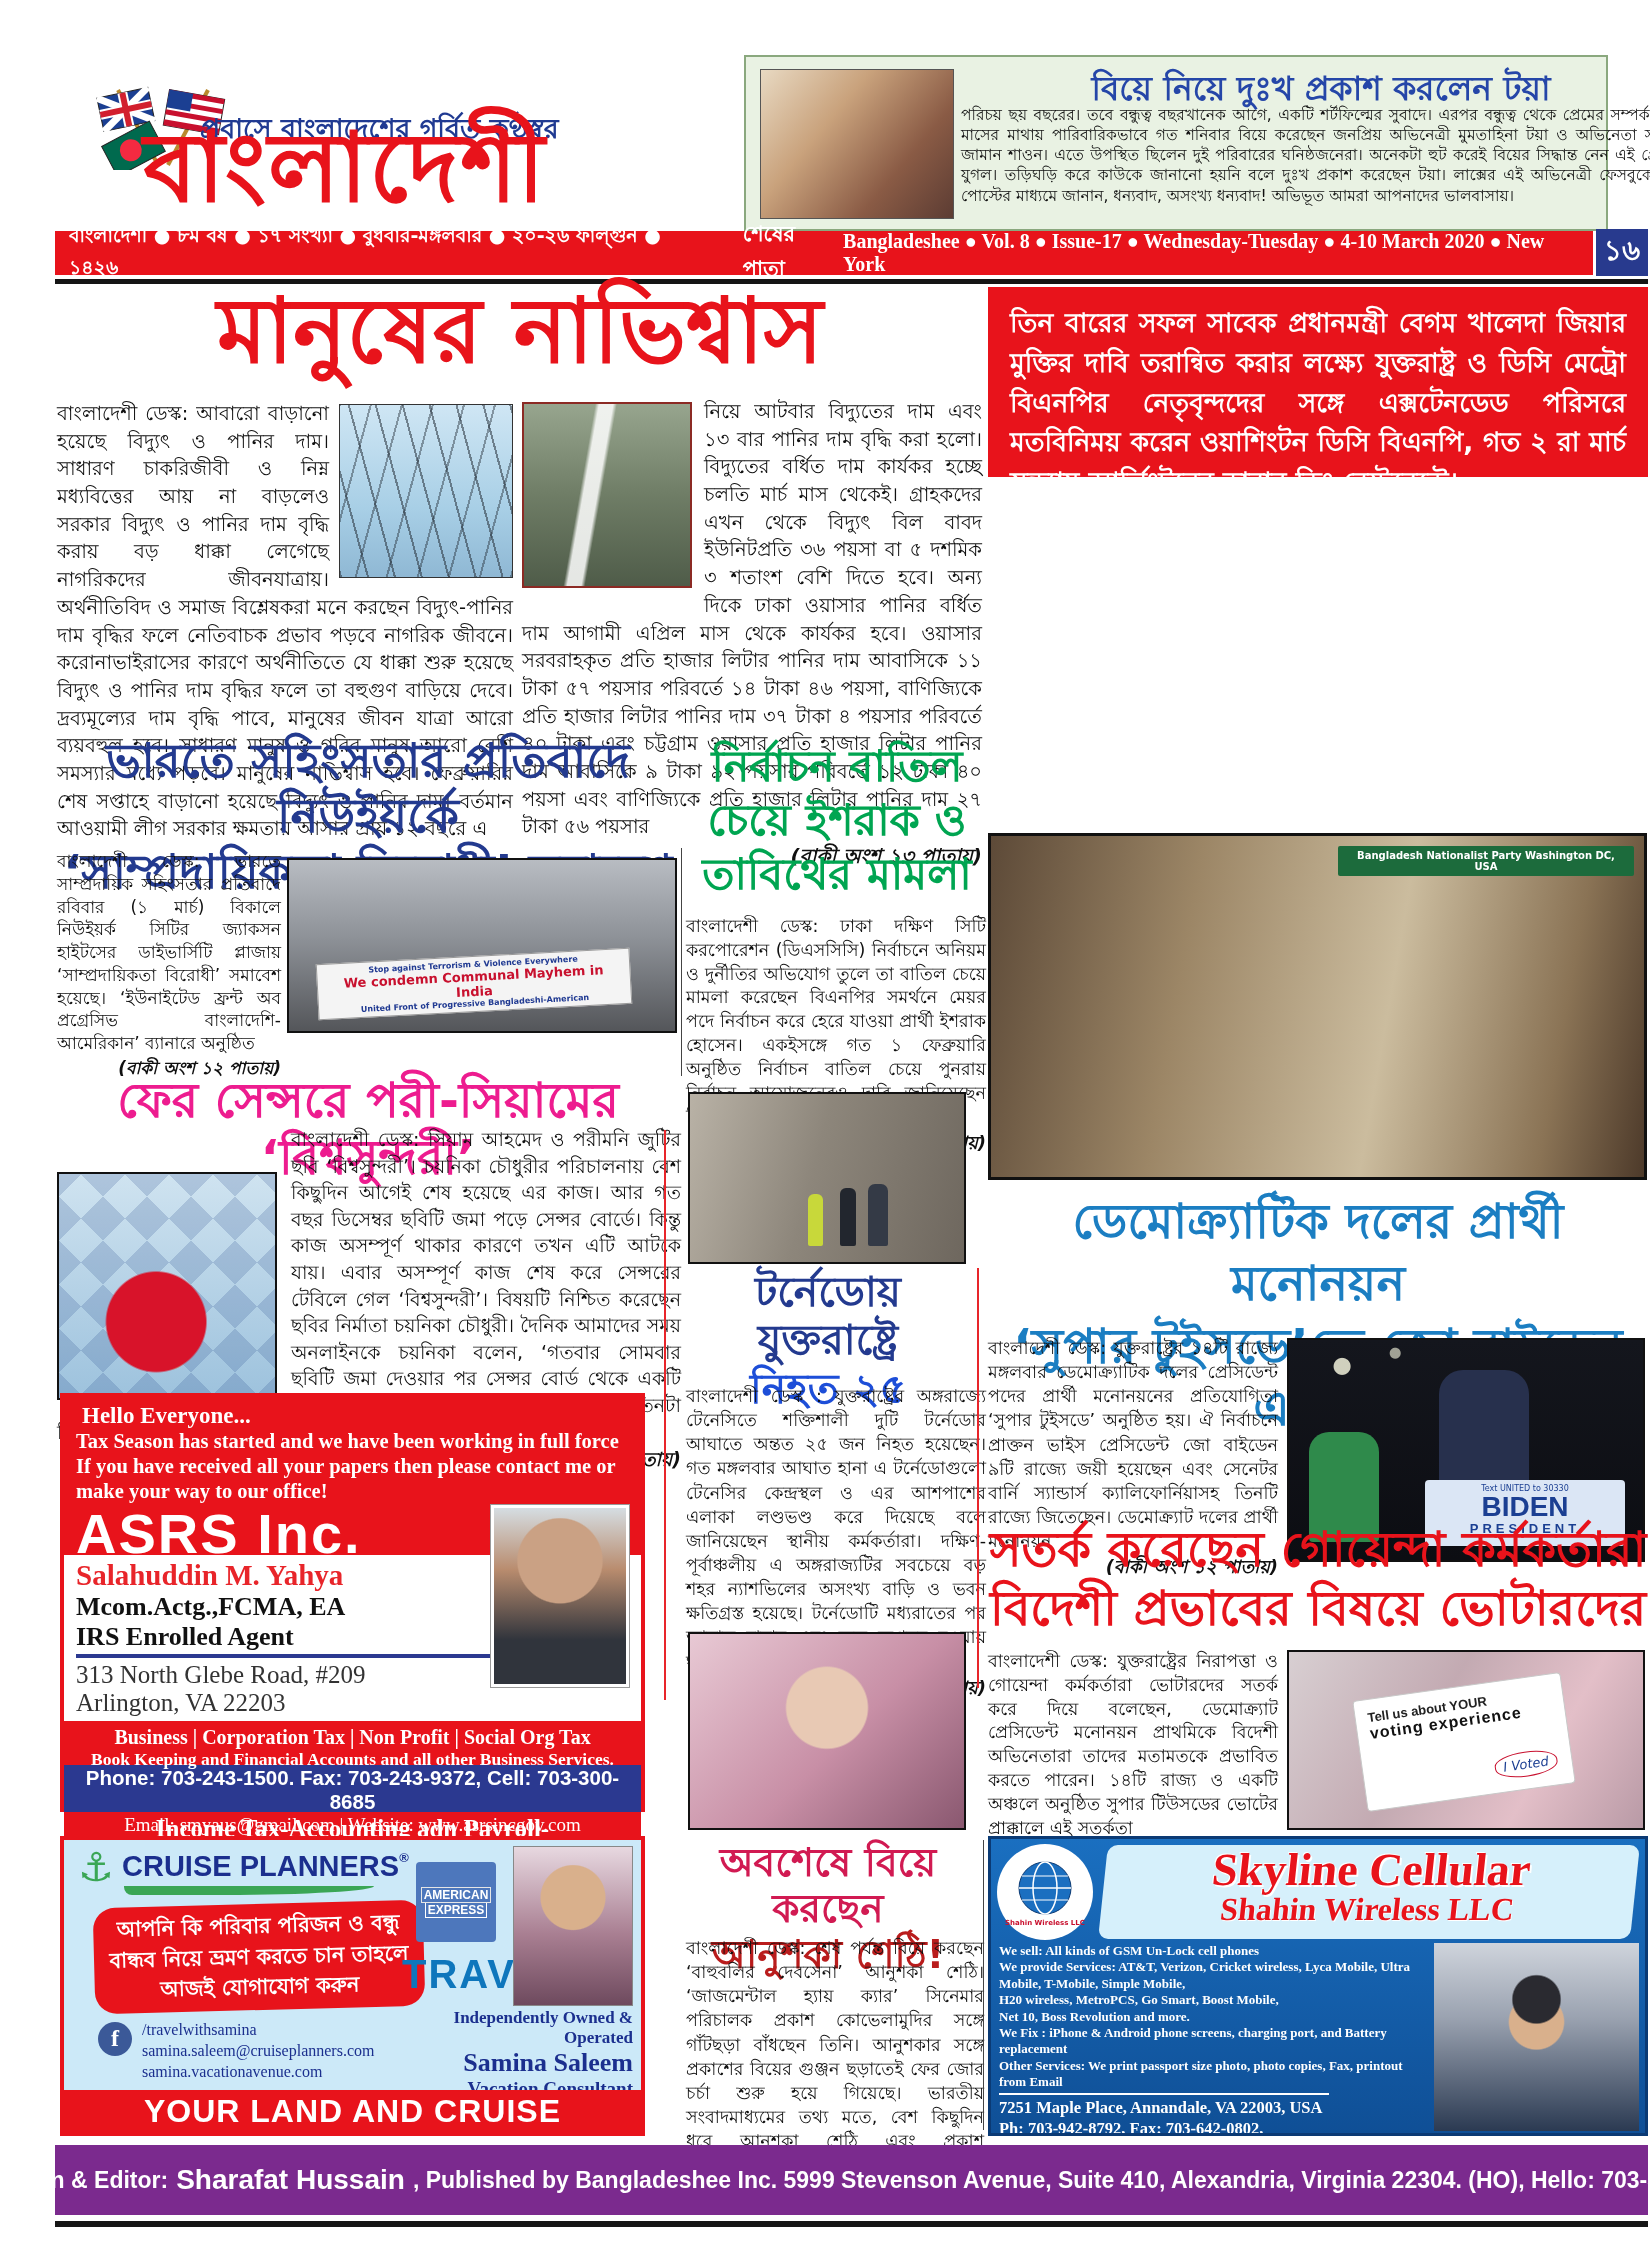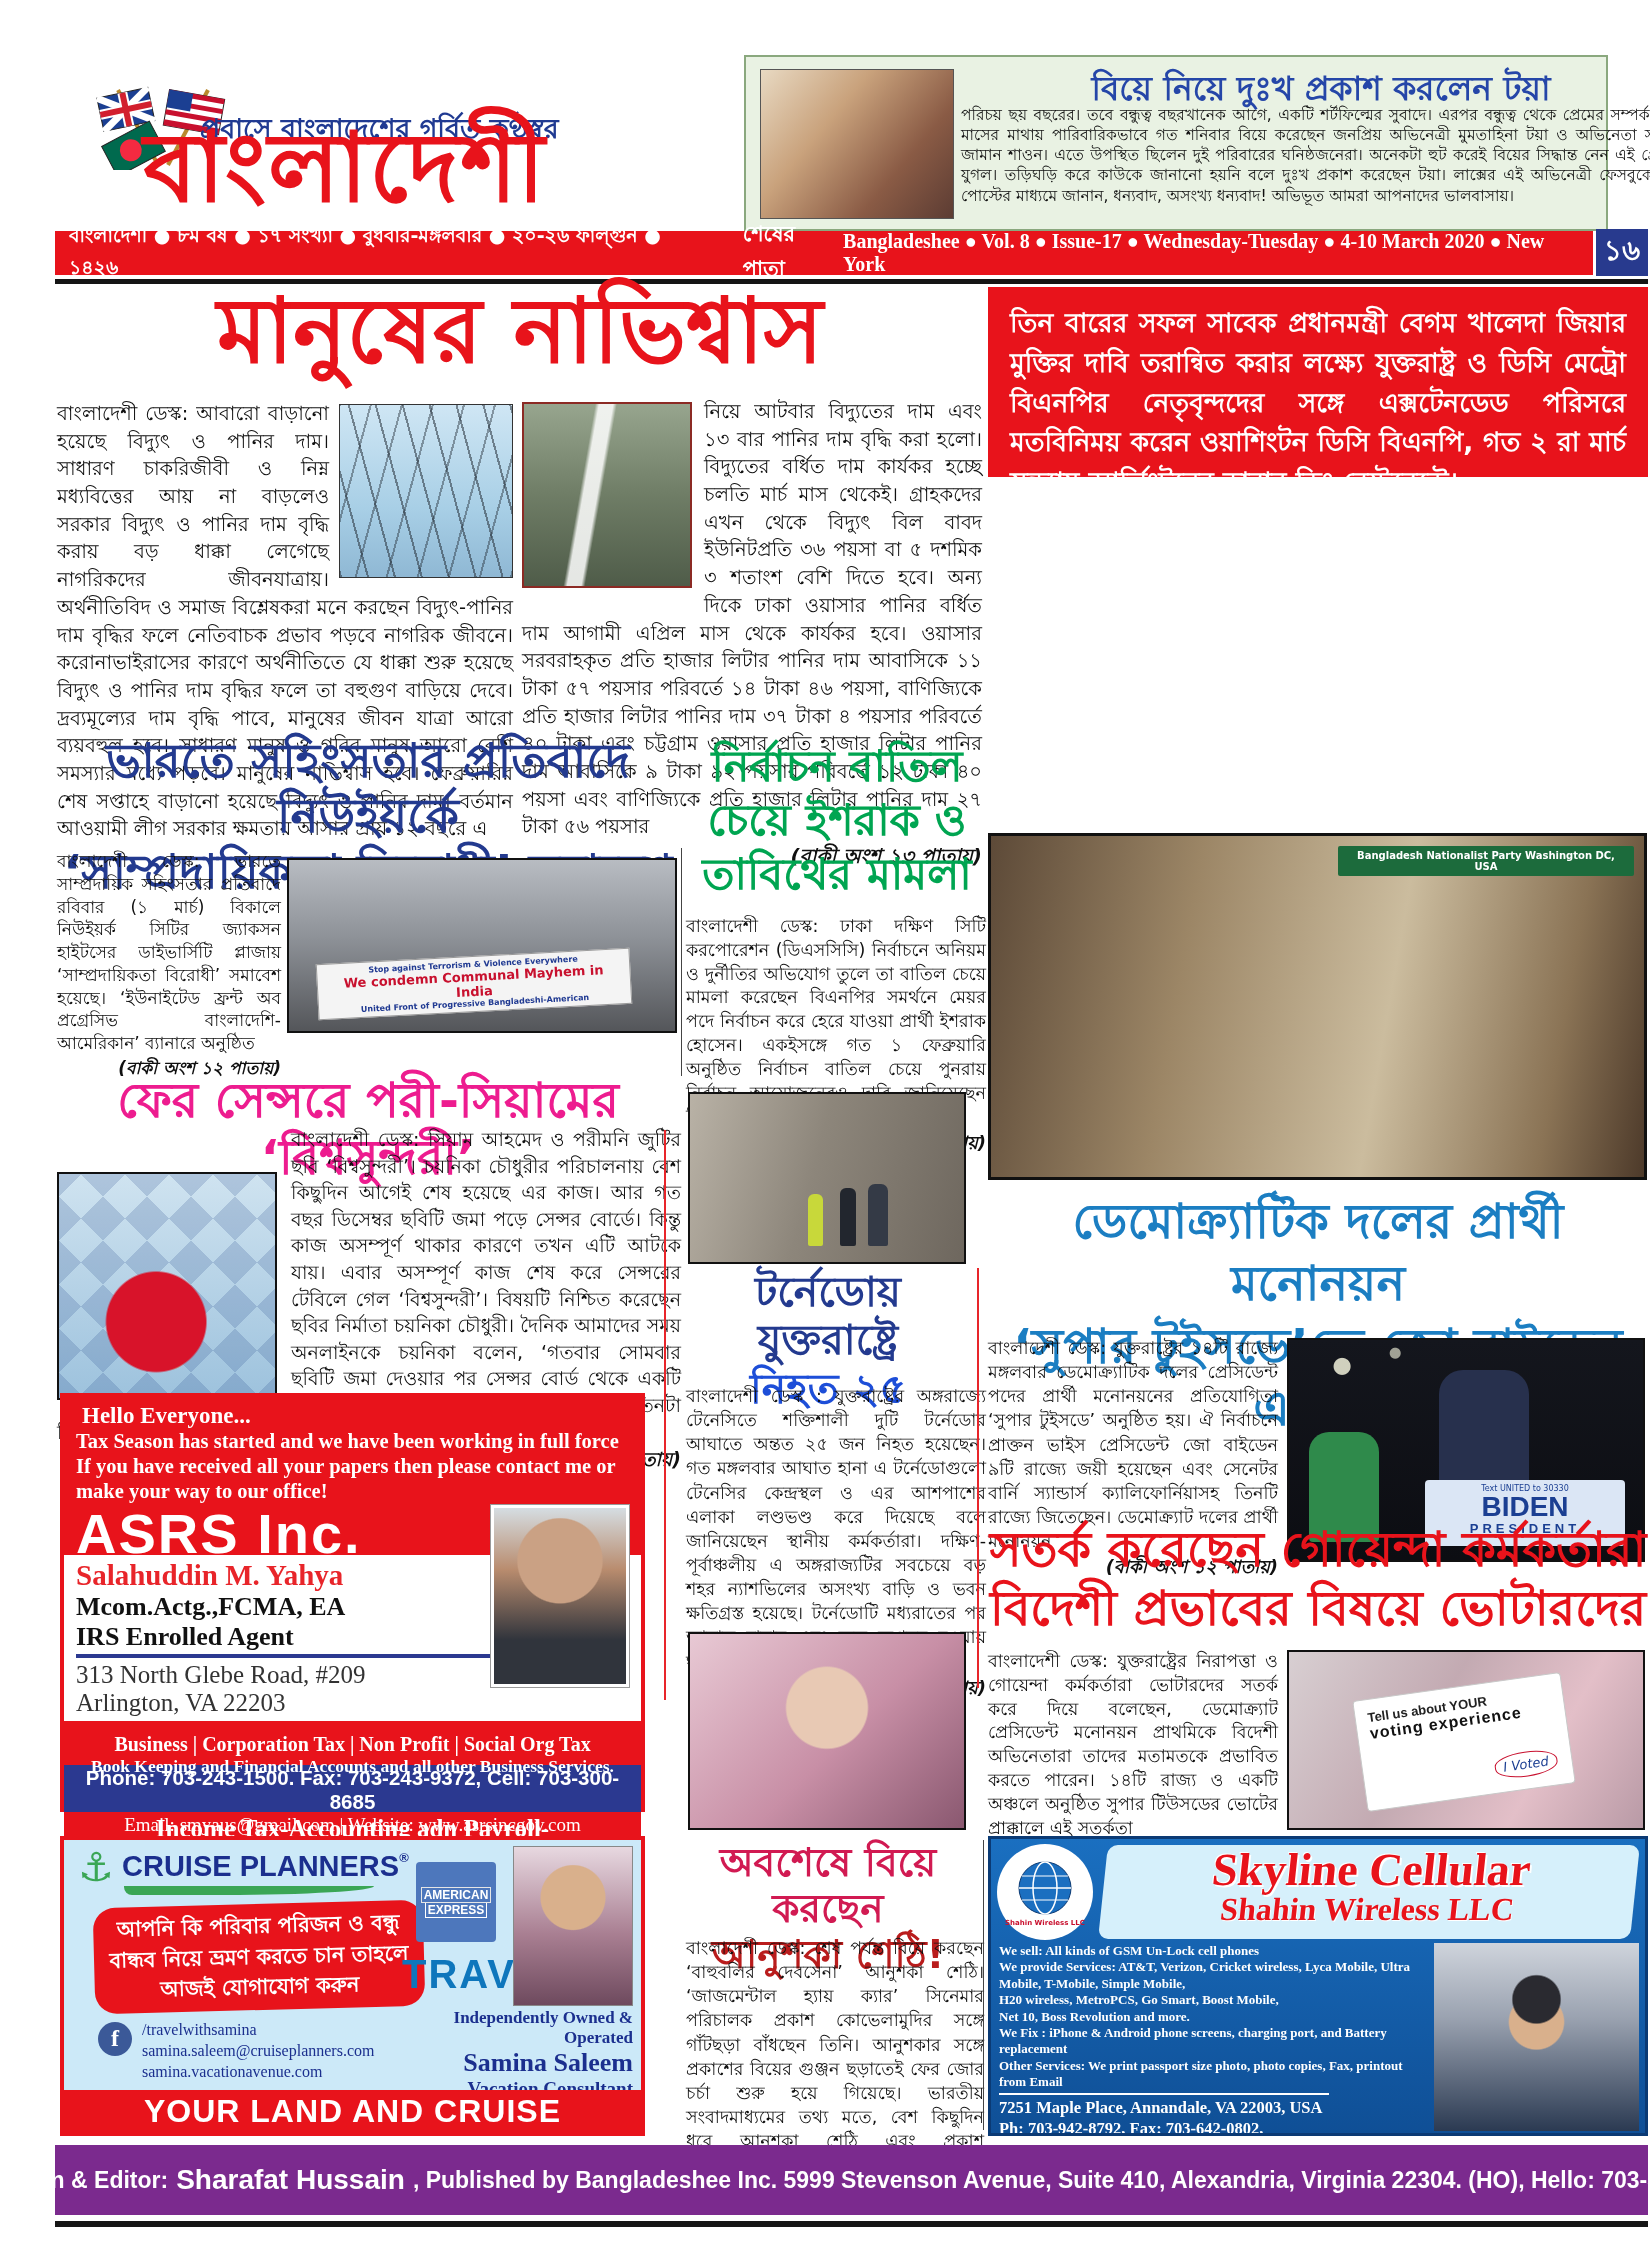--- a/index.html
+++ b/index.html
@@ -209,21 +209,21 @@
     </div>
     <div style="padding:4px 12px;">
       <div class="serif" style="font-size:29px;font-weight:bold;color:#e8252a;">Salahuddin M. Yahya</div>
       <div class="serif" style="font-size:26px;font-weight:bold;color:#111;">Mcom.Actg.,FCMA, EA</div>
       <div class="serif" style="font-size:26px;font-weight:bold;color:#111;">IRS Enrolled Agent</div>
       <div style="width:420px;height:4px;background:#2b3990;margin:2px 0 3px 0;"></div>
       <div class="serif" style="font-size:25px;color:#333;">313 North Glebe Road, #209</div>
       <div class="serif" style="font-size:25px;color:#333;">Arlington, VA 22203</div>
     </div>
     <div class="abs" style="right:12px;top:108px;width:132px;height:176px;border:3px solid #fff;box-shadow:0 0 0 1px #999;background:radial-gradient(circle at 50% 30%, #caa184 0 30%, rgba(0,0,0,0) 31%), linear-gradient(#d5dde2 0%,#b98c6e 35%,#30343c 75%);"></div>
-    <div class="redbar" style="height:44px;padding-top:12px;box-sizing:border-box;">
+    <div class="redbar" style="height:44px;padding-top:5px;box-sizing:border-box;">
       <div class="serif" style="font-size:20px;">Business | Corporation Tax | Non Profit | Social Org Tax</div>
       <div class="serif" style="font-size:17.5px;">Book Keeping and Financial Accounts and all other Business Services.</div>
     </div>
     <div class="bluebar" style="height:47px;padding-top:1px;box-sizing:border-box;">
       <div class="sans" style="font-size:20.5px;">Phone: 703-243-1500. Fax: 703-243-9372, Cell: 703-300-8685</div>
       <div class="serif" style="font-size:19px;font-weight:normal;">Email: smyaus@gmail.com | Website: www.asrsincgov.com</div>
     </div>
     <div class="redbar serif" style="height:56px;padding-top:3px;box-sizing:border-box;">
       <div style="font-size:25px;">Income Tax-Accounting adn Payroll-</div>
       <div style="font-size:25px;">Business Tax and Consulating</div>

